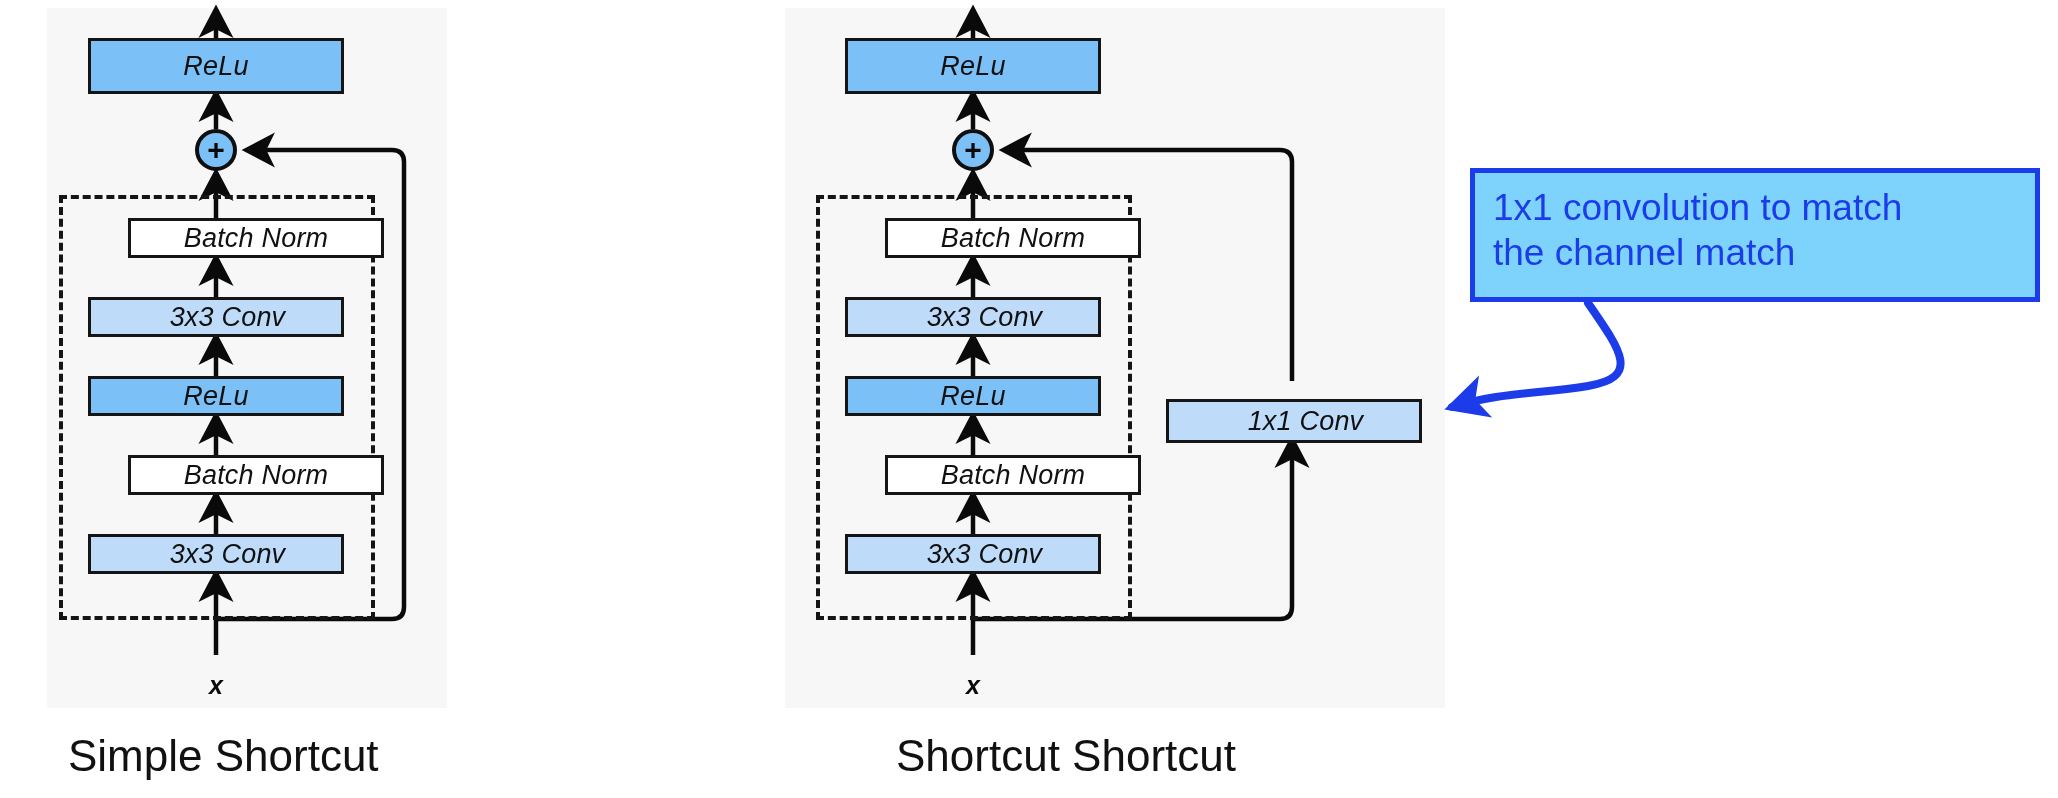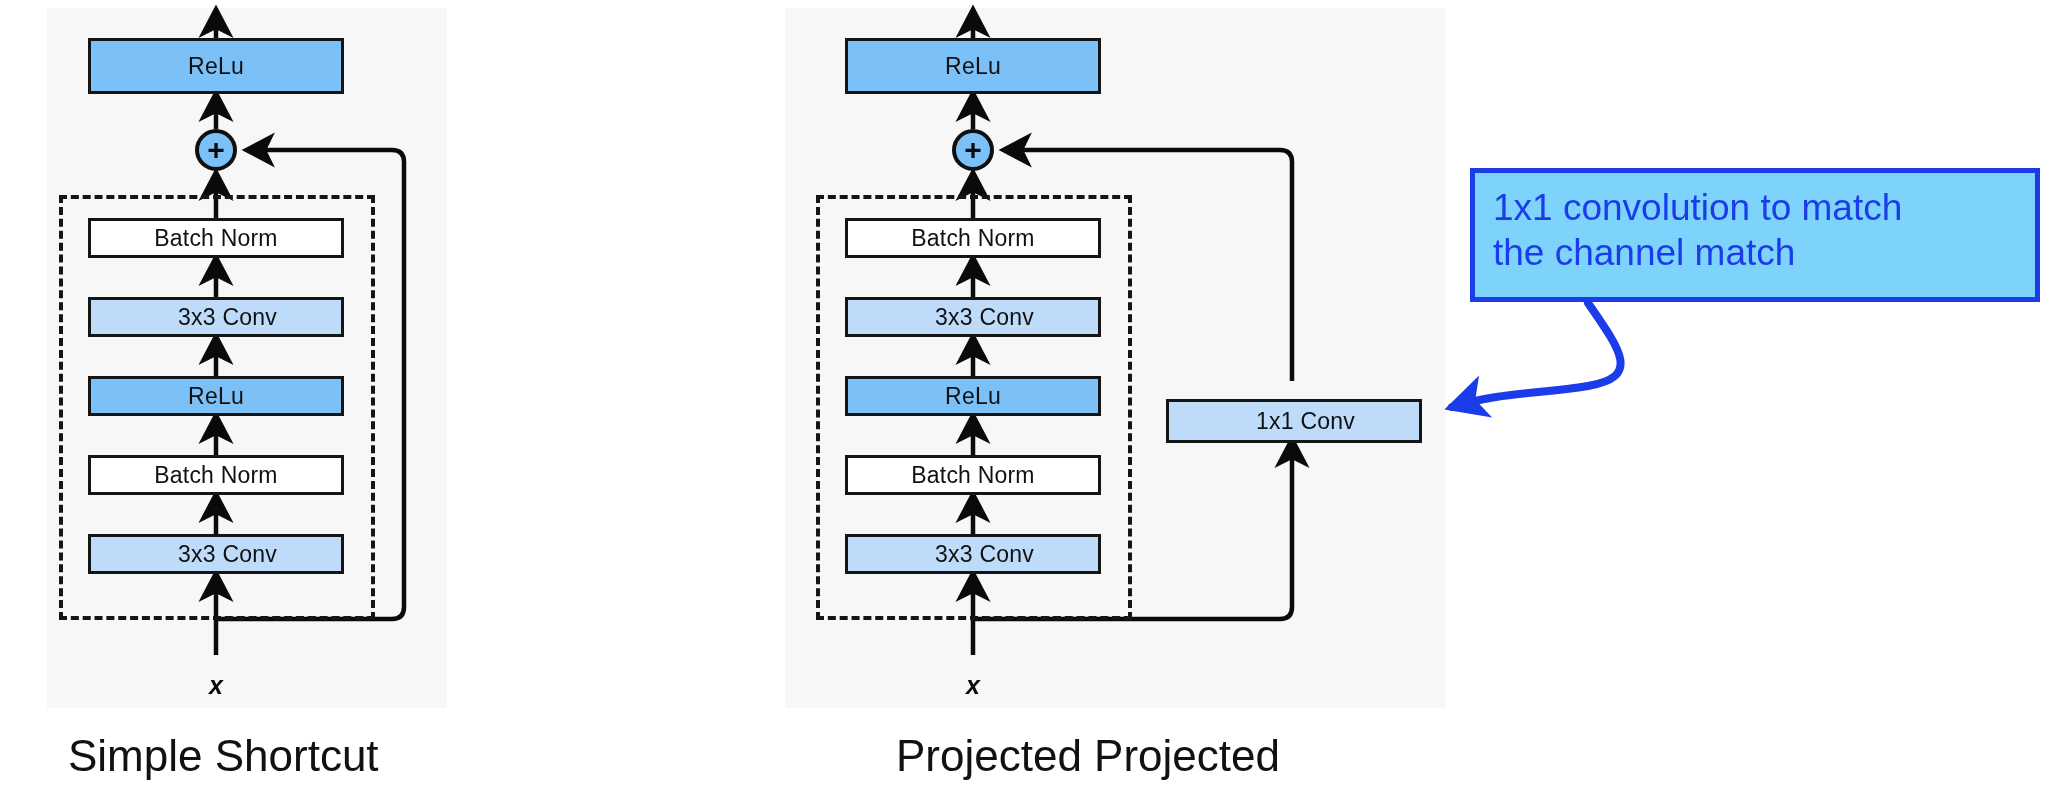--- a/index.html
+++ b/index.html
@@ -31,28 +31,29 @@
   #panel-projected{ left: 785px; top: 8px; width: 660px; height: 700px; }
 
   
   .layer-box {
     position: absolute;
     border: 3px solid #151515;
     box-sizing: border-box;
     display: flex;
     align-items: center;
     justify-content: center;
-    font-size: 23px;
+    font-size: 27px;
     color: #111111;
     letter-spacing: 0.2px;
     line-height: 1;
+    font-style: italic;
   }
   .fill-relu  { background: #7cc0f8; }
   .fill-conv  { background: #bedcfa; padding-left: 23px; }
-  .fill-bn    { background: #ffffff; }
+  .fill-bn    { background: #ffffff; margin-left: 40px; }
 
   
   .dashed-box {
     position: absolute;
     border: 4px dashed #151515;
     box-sizing: border-box;
     background: transparent;
   }
 
   
@@ -203,20 +204,20 @@
   <div class="layer-box fill-relu" style="left:845px; top:376px; width:256px; height:40px;">ReLu</div>
 
   <div class="layer-box fill-bn" style="left:845px; top:455px; width:256px; height:40px;">Batch Norm</div>
 
   <div class="layer-box fill-conv" style="left:845px; top:534px; width:256px; height:40px;">3x3 Conv</div>
 
   <div class="layer-box fill-conv" style="left:1166px; top:399px; width:256px; height:44px;">1x1 Conv</div>
 
   <div class="x-label" style="left:966px; top:673px;">x</div>
 
-  <div class="caption" style="left:896px; top:734px;">Projected Projected</div>
+  <div class="caption" style="left:896px; top:734px;">Shortcut Shortcut</div>
 
   <div class="callout" style="left:1470px; top:168px; width:570px; height:134px;">
     <div>1x1 convolution to match</div>
     <div>the channel match</div>
   </div>
 
 </div>
 
 </body></html>

